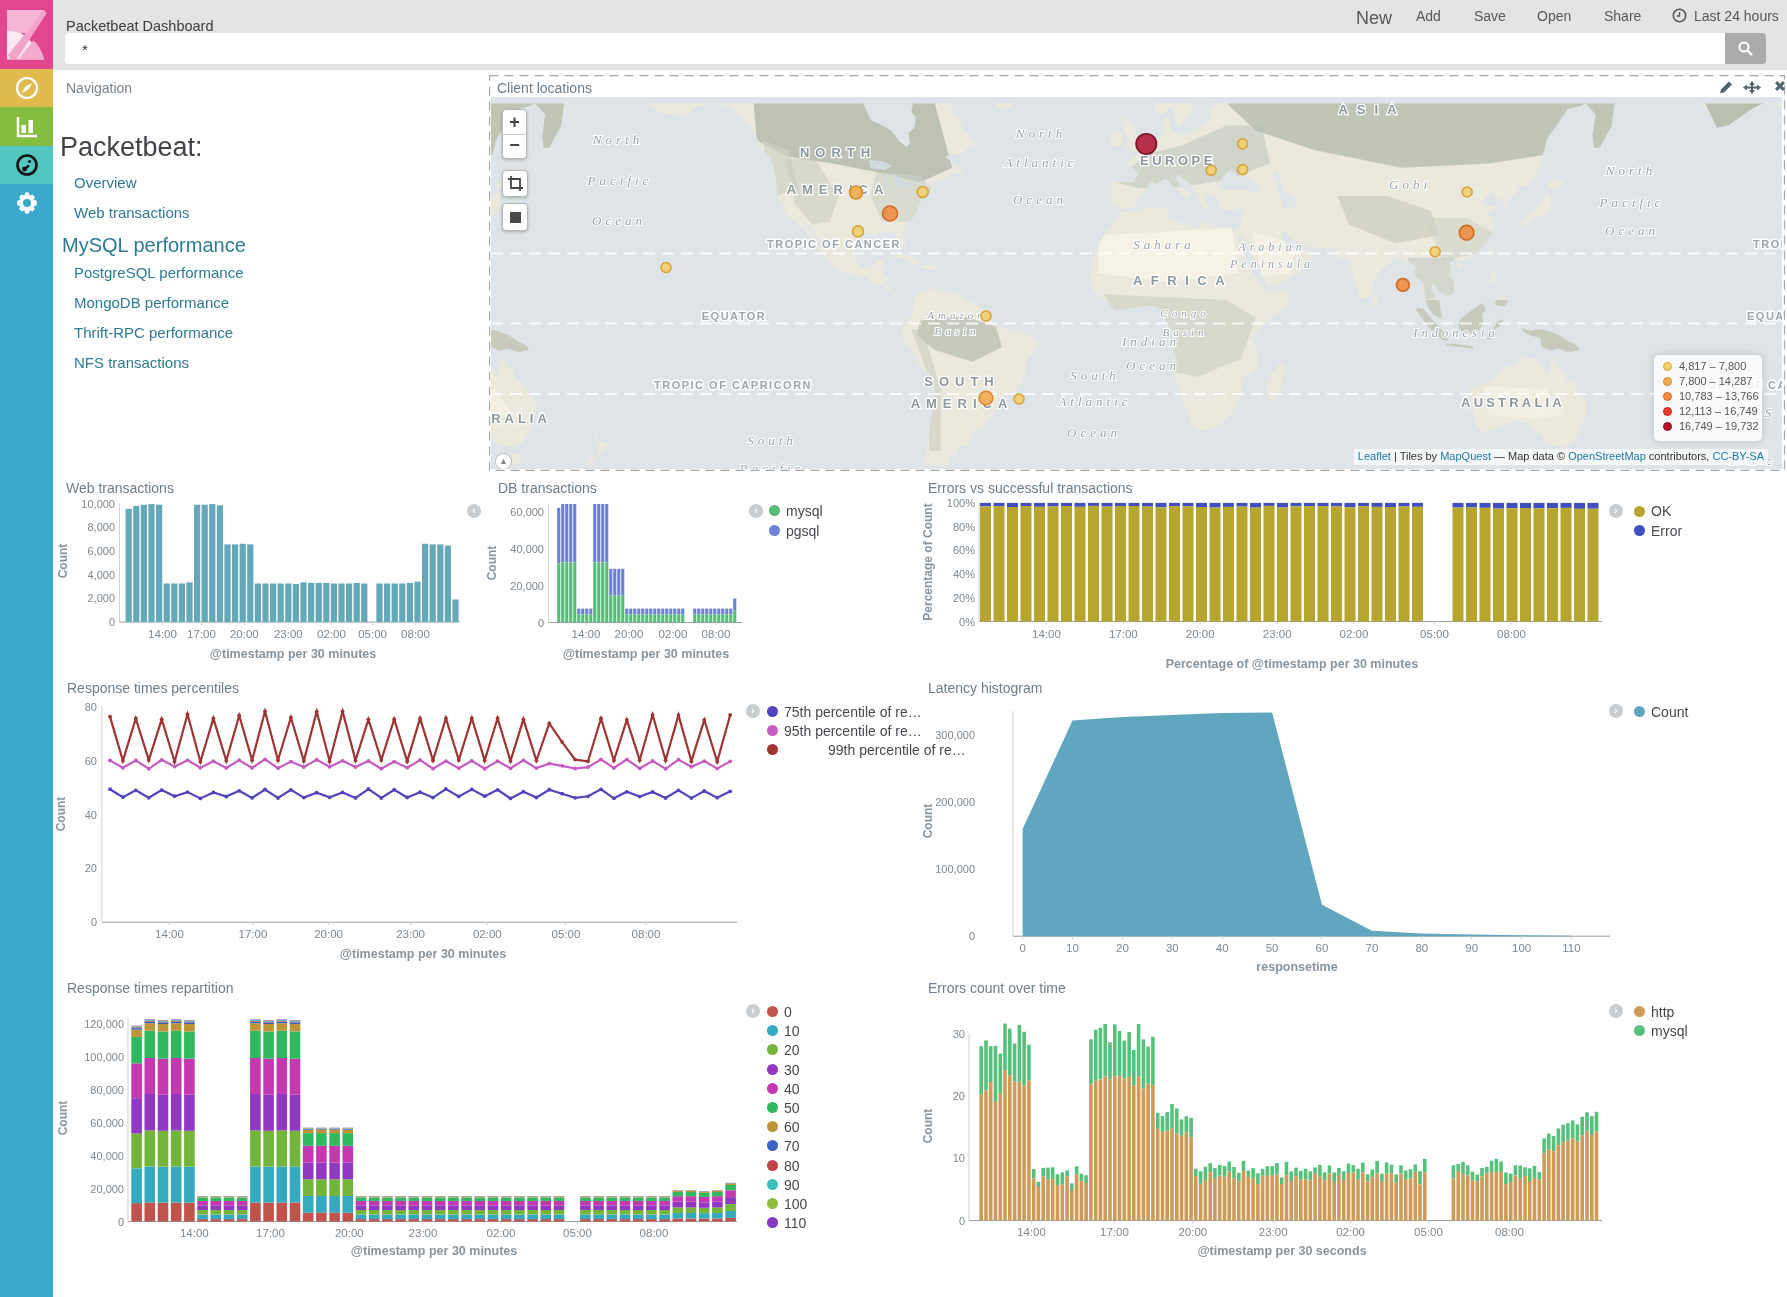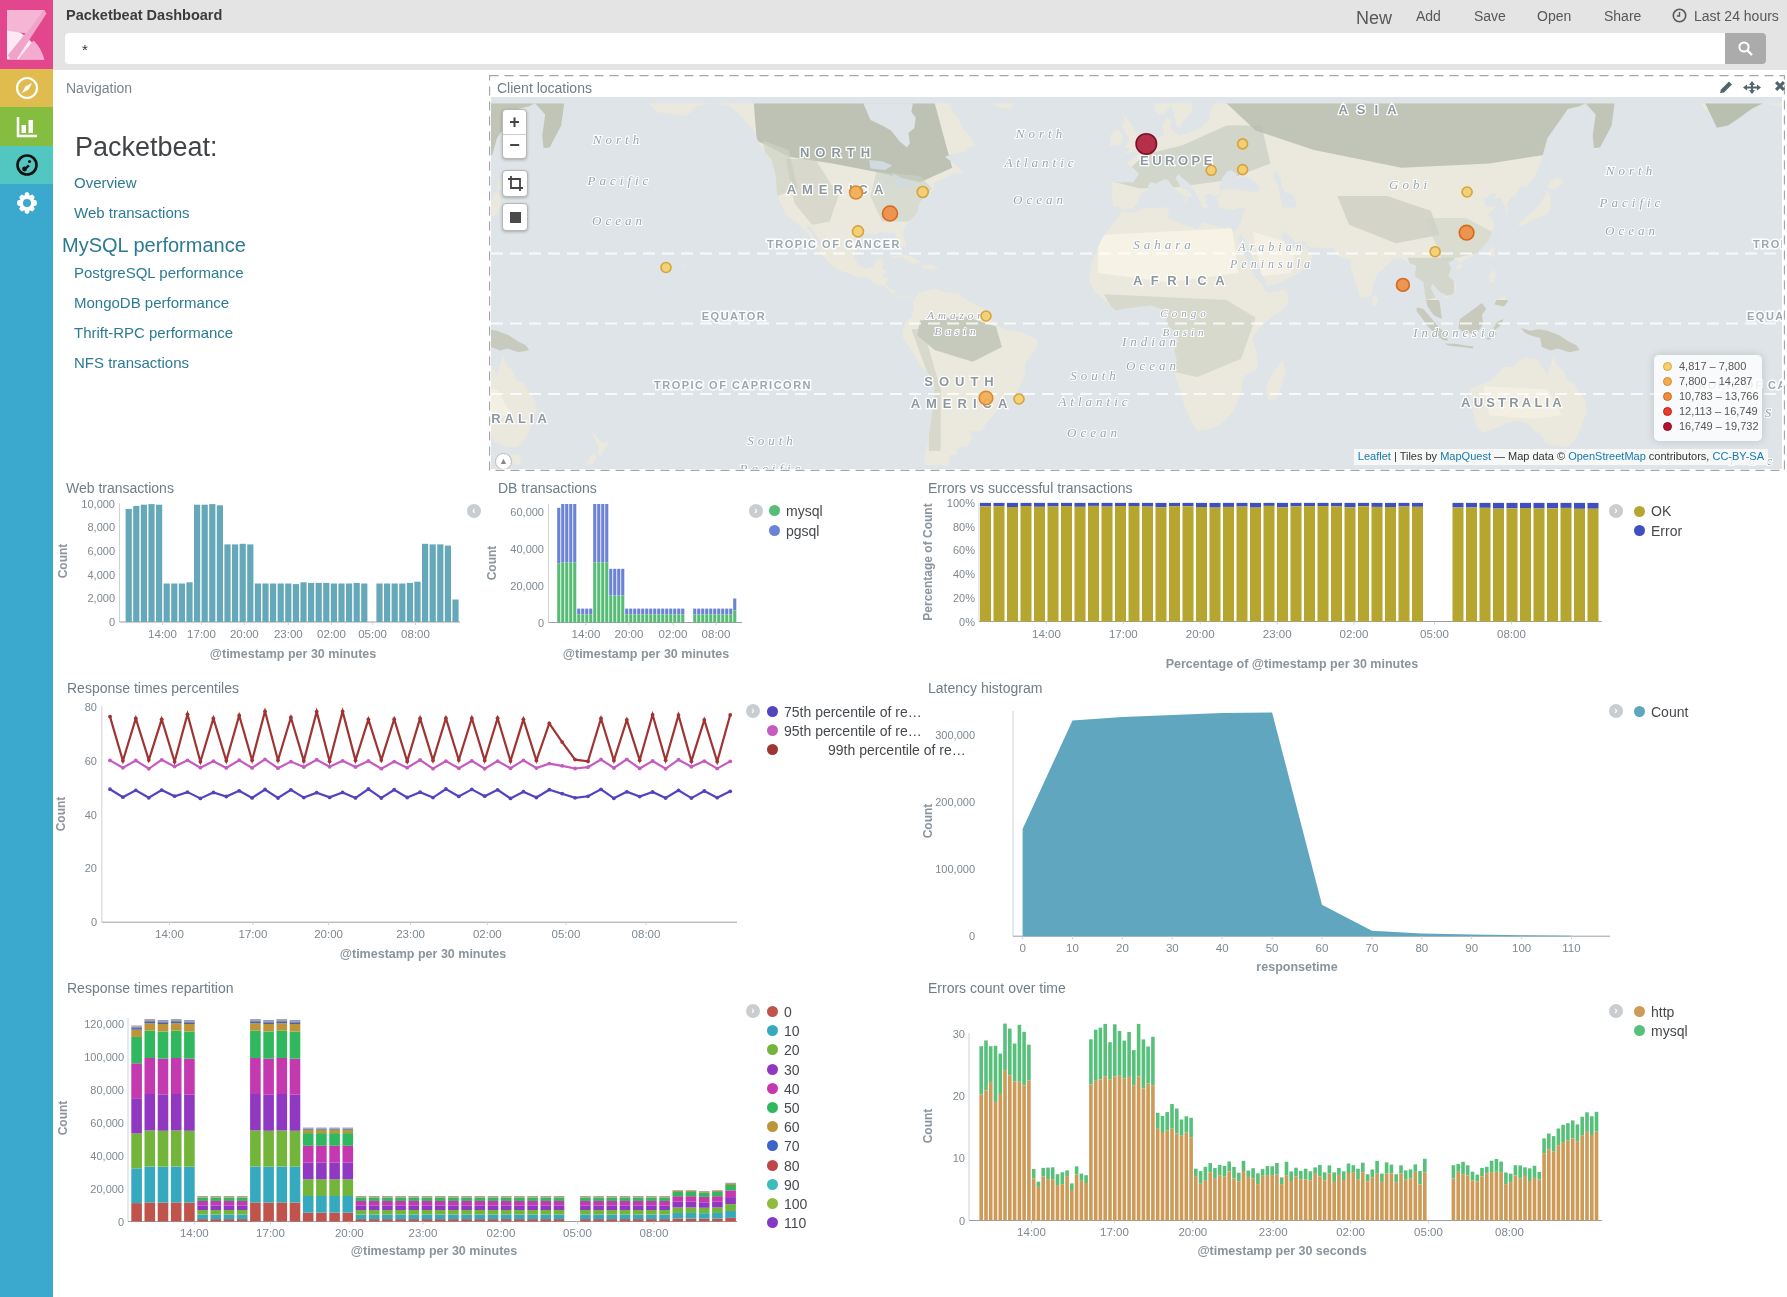--- a/index.html
+++ b/index.html
@@ -33,40 +33,40 @@
 <circle cx="12" cy="12" r="9.5" fill="none" stroke="#111" stroke-width="2.6"></circle>
 <circle cx="14.5" cy="8.5" r="1.6" fill="#111"></circle>
 <path d="M9,15.5 L13,11.5 L14.8,13.2 L10.5,17 Z" fill="#111"></path>
 <circle cx="9.5" cy="16" r="2.4" fill="#111"></circle>
   </svg>
 <svg class="abs" style="left:16px;top:192px" width="22" height="22" viewBox="0 0 22 22">
 <path d="M11,0 L13,1 13.6,3.8 16.4,2.6 18.8,5 17.6,7.8 20.4,8.4 21,11 20.4,13.6 17.6,14.2 18.8,17 16.4,19.4 13.6,18.2 13,21 11,22 9,21 8.4,18.2 5.6,19.4 3.2,17 4.4,14.2 1.6,13.6 1,11 1.6,8.4 4.4,7.8 3.2,5 5.6,2.6 8.4,3.8 9,1 Z" fill="#fff"></path>
 <circle cx="11" cy="11" r="4" fill="#3aa9cd"></circle>
   </svg>
 <div class="abs" style="left:53px;top:0;width:1734px;height:70px;background:#e4e4e4"></div>
-<div class="abs" style="left:66px;top:7px;font-size:14.5px;font-weight:bold;color:#3c3c3c">Packetbeat Dashboard</div>
+<div class="abs" style="left:66px;top:18px;font-size:14.5px;font-weight:normal;color:#3c3c3c">Packetbeat Dashboard</div>
 <div class="abs" style="left:1356px;top:8px;font-size:18px;color:#585858">New</div>
 <div class="abs" style="left:1416px;top:8px;font-size:14px;color:#585858">Add</div>
 <div class="abs" style="left:1474px;top:8px;font-size:14px;color:#585858">Save</div>
 <div class="abs" style="left:1537px;top:8px;font-size:14px;color:#585858">Open</div>
 <div class="abs" style="left:1604px;top:8px;font-size:14px;color:#585858">Share</div>
 <svg class="abs" style="left:1672px;top:8px" width="15" height="15" viewBox="0 0 15 15">
 <circle cx="7.5" cy="7.5" r="6.2" fill="none" stroke="#585858" stroke-width="1.6"></circle>
 <path d="M7.5,4 V8 H4.8" stroke="#585858" stroke-width="1.4" fill="none"></path>
   </svg>
 <div class="abs" style="left:1694px;top:8px;font-size:14px;color:#585858">Last 24 hours</div>
 <div class="abs" style="left:65px;top:33px;width:1660px;height:31px;background:#fff;border-radius:4px 0 0 4px"></div>
 <div class="abs" style="left:82px;top:41px;font-size:15px;color:#333">*</div>
 <div class="abs" style="left:1725px;top:33px;width:41px;height:31px;background:#ababab;border-radius:0 4px 4px 0"></div>
 <svg class="abs" style="left:1737px;top:40px" width="17" height="17" viewBox="0 0 17 17">
 <circle cx="7" cy="7" r="4.6" fill="none" stroke="#fff" stroke-width="2"></circle>
 <line x1="10.5" y1="10.5" x2="15" y2="15" stroke="#fff" stroke-width="2.4"></line>
   </svg>
 <div class="abs" style="left:66px;top:80px;font-size:14px;color:#7b858d">Navigation</div>
-<div class="abs" style="left:75px;top:132px;font-size:27px;color:#404448">Packetbeat:</div>
+<div class="abs" style="left:60px;top:132px;font-size:27px;color:#404448">Packetbeat:</div>
 <div class="abs" style="left:74px;top:174px;font-size:15px;color:#2d7b93">Overview</div>
 <div class="abs" style="left:74px;top:204px;font-size:15px;color:#2d7b93">Web transactions</div>
 <div class="abs" style="left:62px;top:234px;font-size:20px;color:#2d7b93">MySQL performance</div>
 <div class="abs" style="left:74px;top:264px;font-size:15px;color:#2d7b93">PostgreSQL performance</div>
 <div class="abs" style="left:74px;top:294px;font-size:15px;color:#2d7b93">MongoDB performance</div>
 <div class="abs" style="left:74px;top:324px;font-size:15px;color:#2d7b93">Thrift-RPC performance</div>
 <div class="abs" style="left:74px;top:354px;font-size:15px;color:#2d7b93">NFS transactions</div>
 <svg class="abs" style="left:489px;top:75px" width="1296" height="396" viewBox="0 0 1296 396">
     <rect x="0.5" y="0.5" width="1295" height="395" fill="none" stroke="#a5a5a5" stroke-width="1.3" stroke-dasharray="9 6"></rect>
   </svg>

